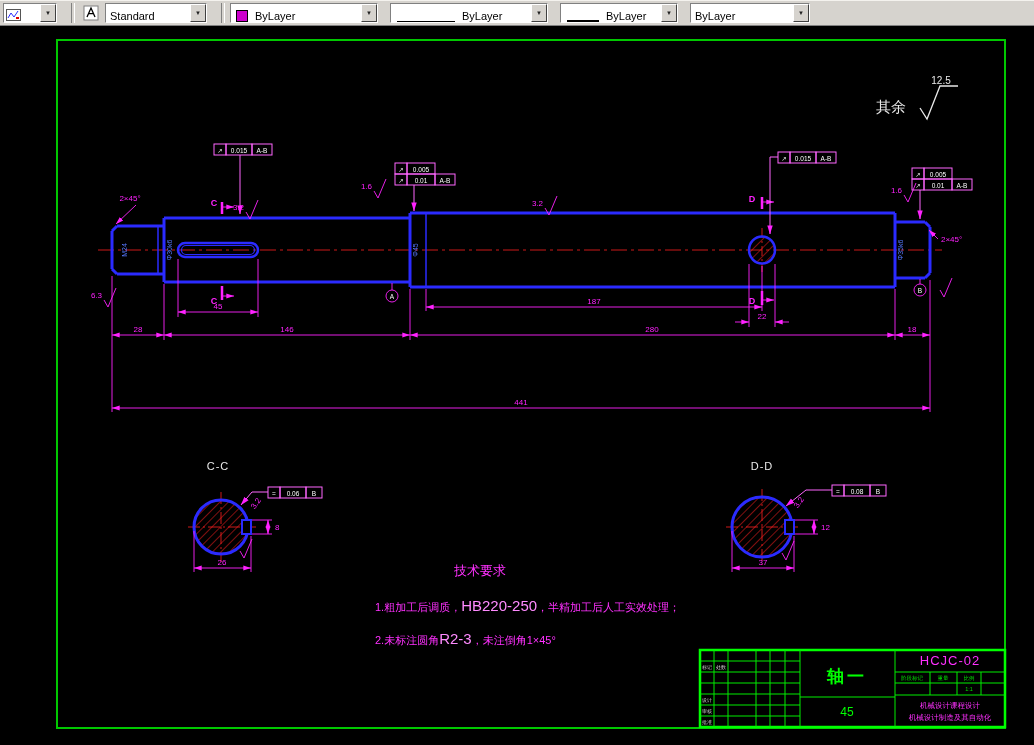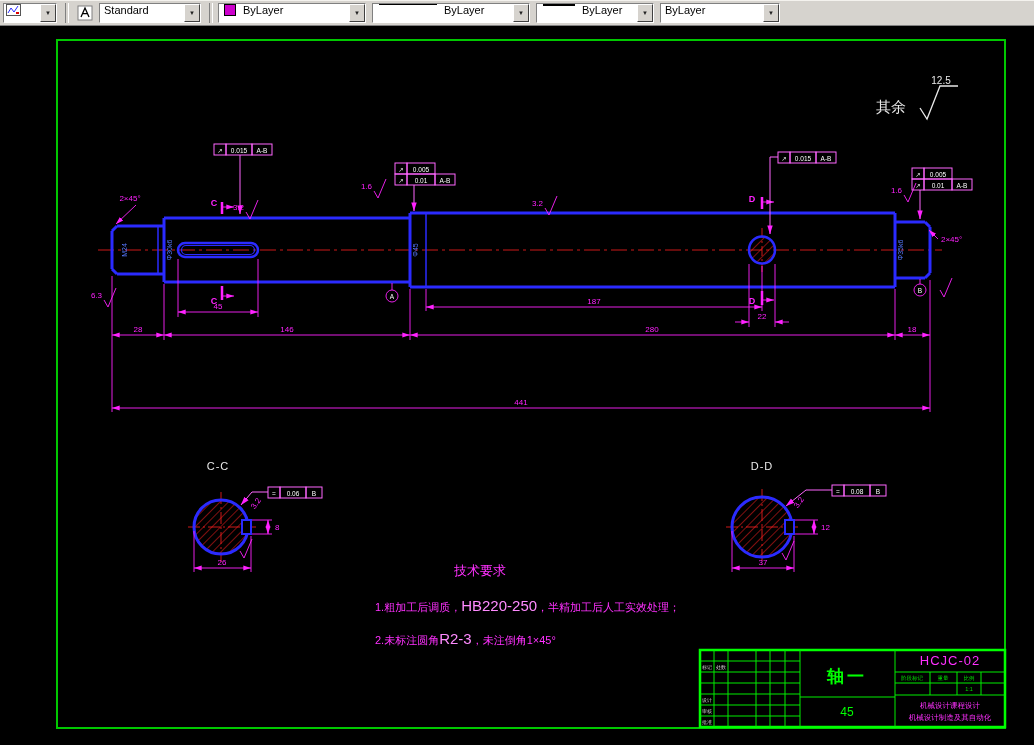--- a/index.html
+++ b/index.html
@@ -1,22 +1,22 @@
 <!DOCTYPE html>
 <html><head>
 <meta charset="utf-8">
 <style>
   html,body{margin:0;padding:0;background:#000;}
   .screen{position:relative;width:1034px;height:745px;overflow:hidden;background:#000;font-family:"Liberation Sans",sans-serif;}
   
   .toolbar{position:absolute;top:0;left:0;width:1034px;height:26px;background:#d6d3ce;
     border-top:1px solid #f4f2ee;border-bottom:1px solid #808080;display:flex;align-items:center;
     padding-left:3px;box-sizing:border-box;}
-  .combo{display:flex;align-items:flex-start;height:20px;background:#fff;
-    border:1px solid;border-color:#808080 #ffffff #ffffff #808080;box-sizing:border-box;margin-right:6px;}
+  .combo{display:flex;align-items:flex-end;height:20px;background:#fff;
+    border:1px solid;border-color:#808080 #ffffff #ffffff #808080;box-sizing:border-box;margin-right:12px;}
   .combo .ctext{font-size:11px;color:#000;padding:0 4px;white-space:nowrap;}
   .combo .flex{flex:1;}
   .dbtn{width:16px;height:18px;background:#d6d3ce;border:1px solid;border-color:#ffffff #404040 #404040 #ffffff;
     display:flex;align-items:center;justify-content:center;font-size:6px;color:#222;box-sizing:border-box;}
   .sep{width:2px;height:20px;border-left:1px solid #808080;border-right:1px solid #ffffff;margin:0 5px 0 2px;}
   .cicon{display:flex;align-items:center;padding:0 2px;}
   .tico{width:22px;height:20px;display:flex;align-items:center;justify-content:center;margin-right:3px;}
   .swatch{width:10px;height:10px;background:#cc00cc;border:1px solid #000;margin:0 3px 0 5px;}
   .lt-line{width:58px;border-top:1px solid #000;margin:0 3px 0 6px;}
   .lw-line{width:32px;border-top:2px solid #000;margin:0 3px 0 6px;}

